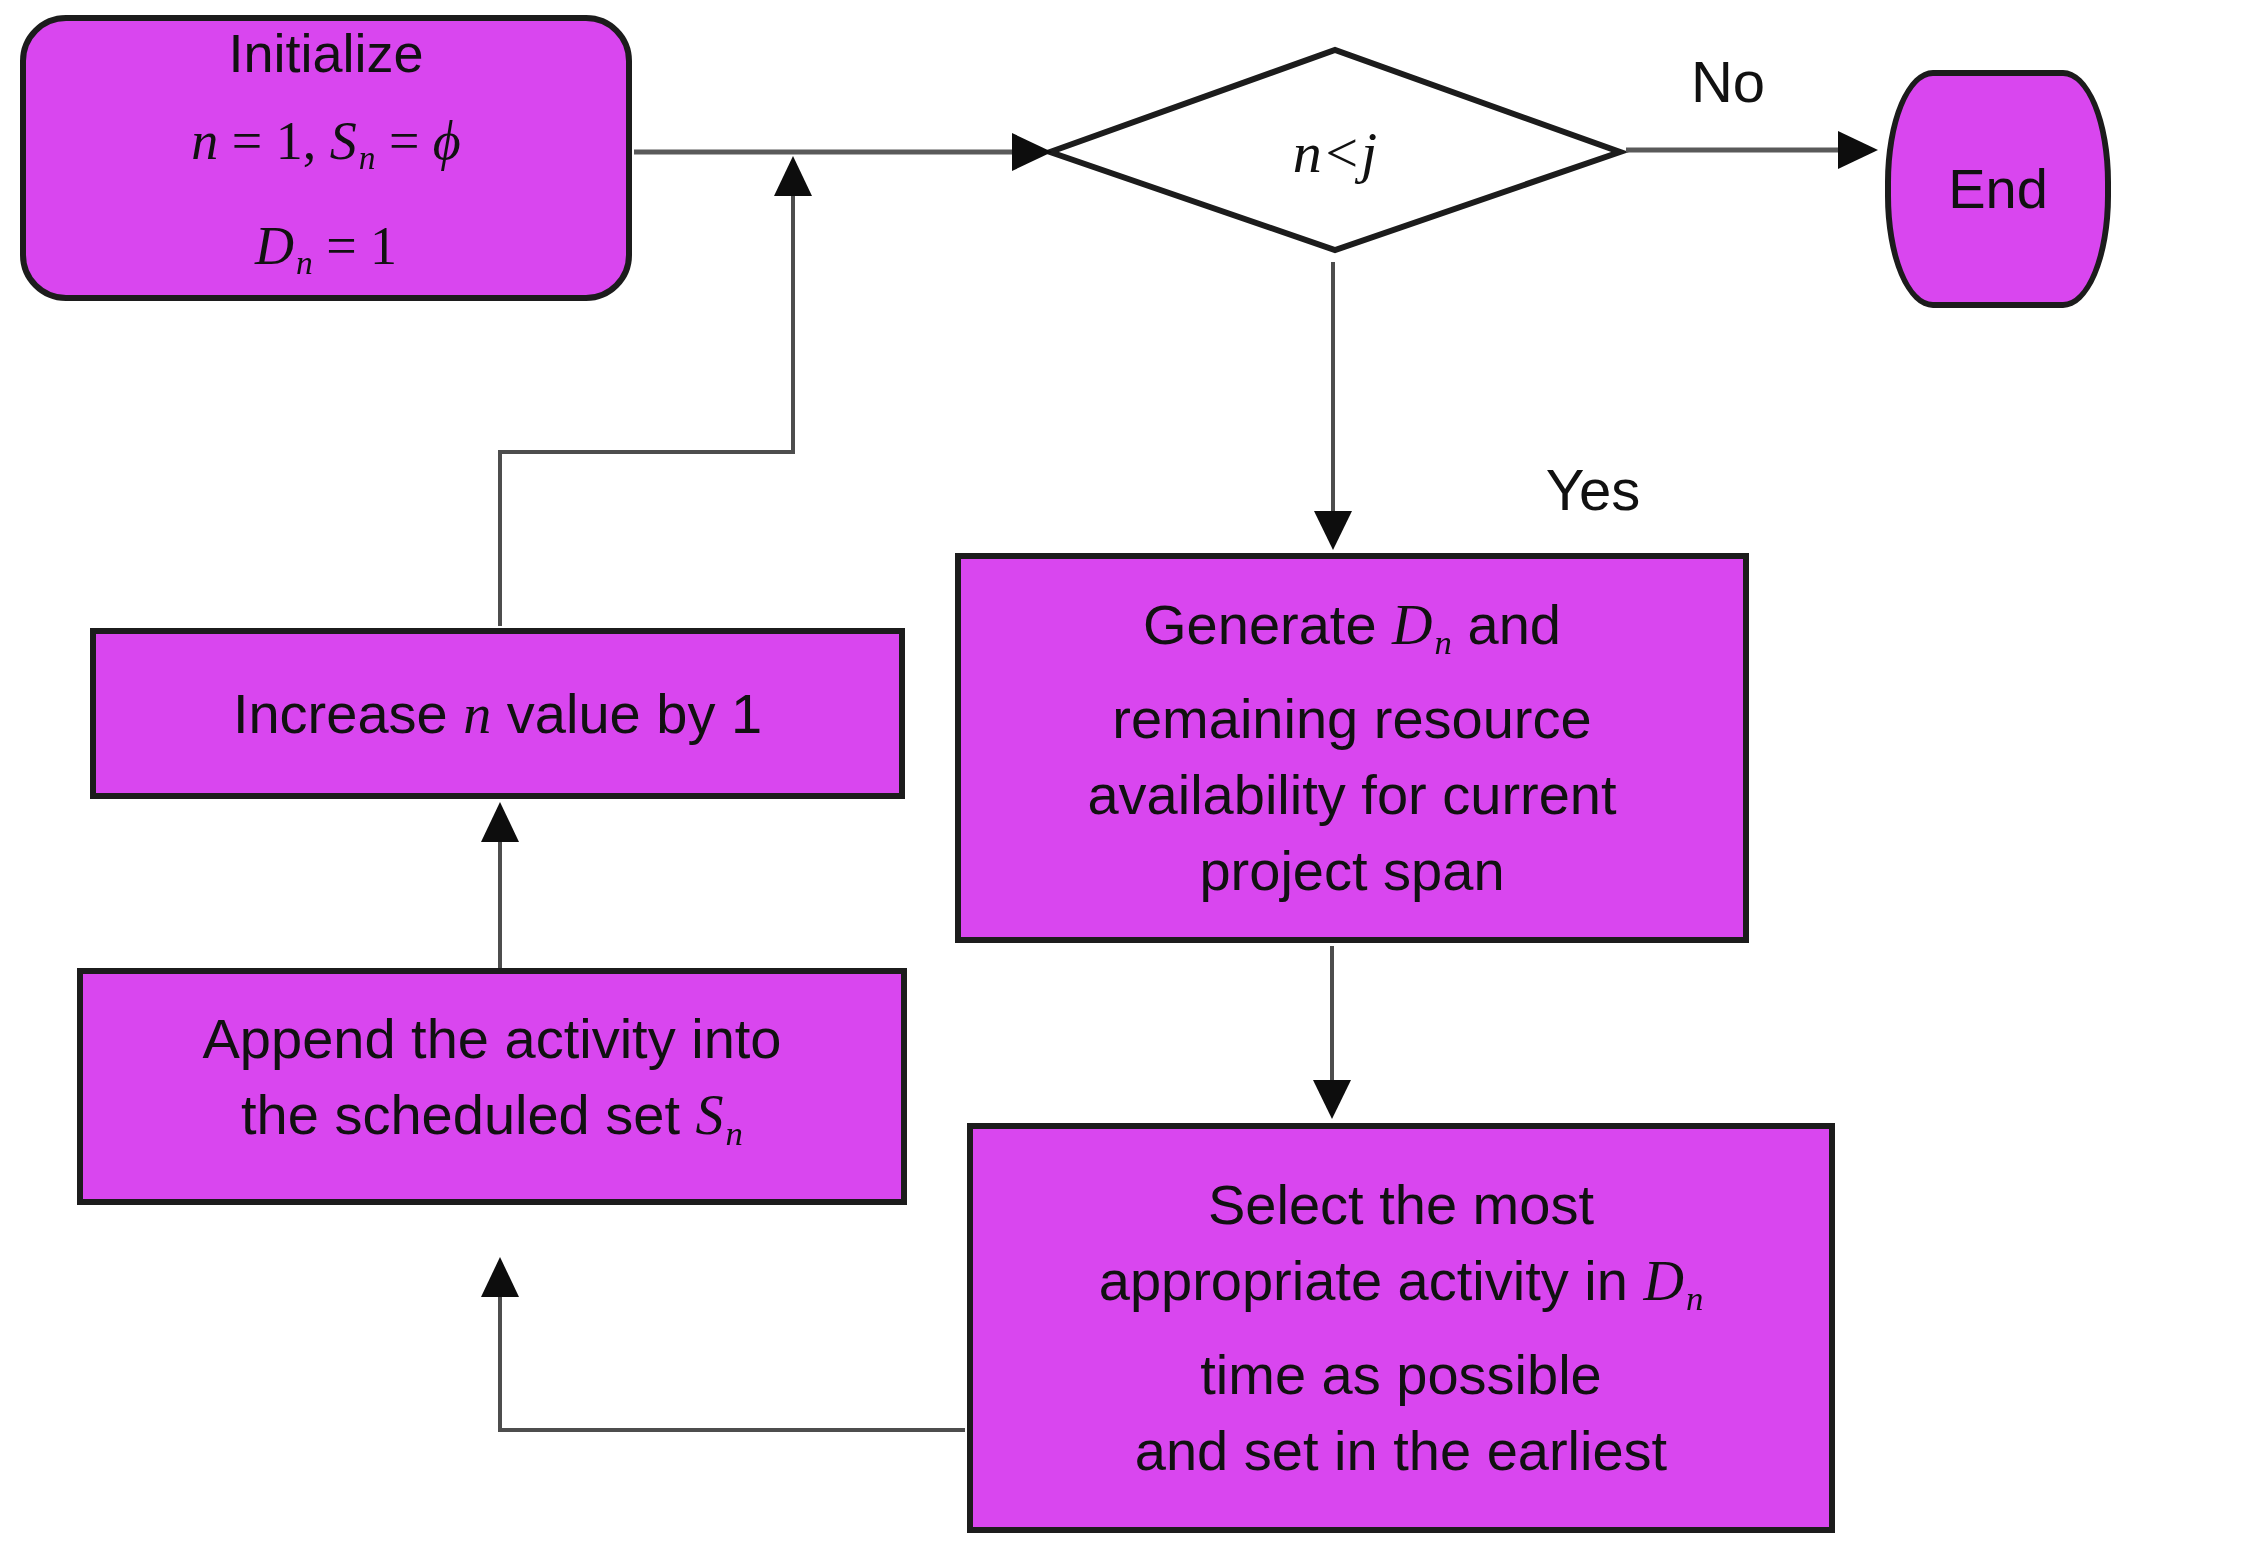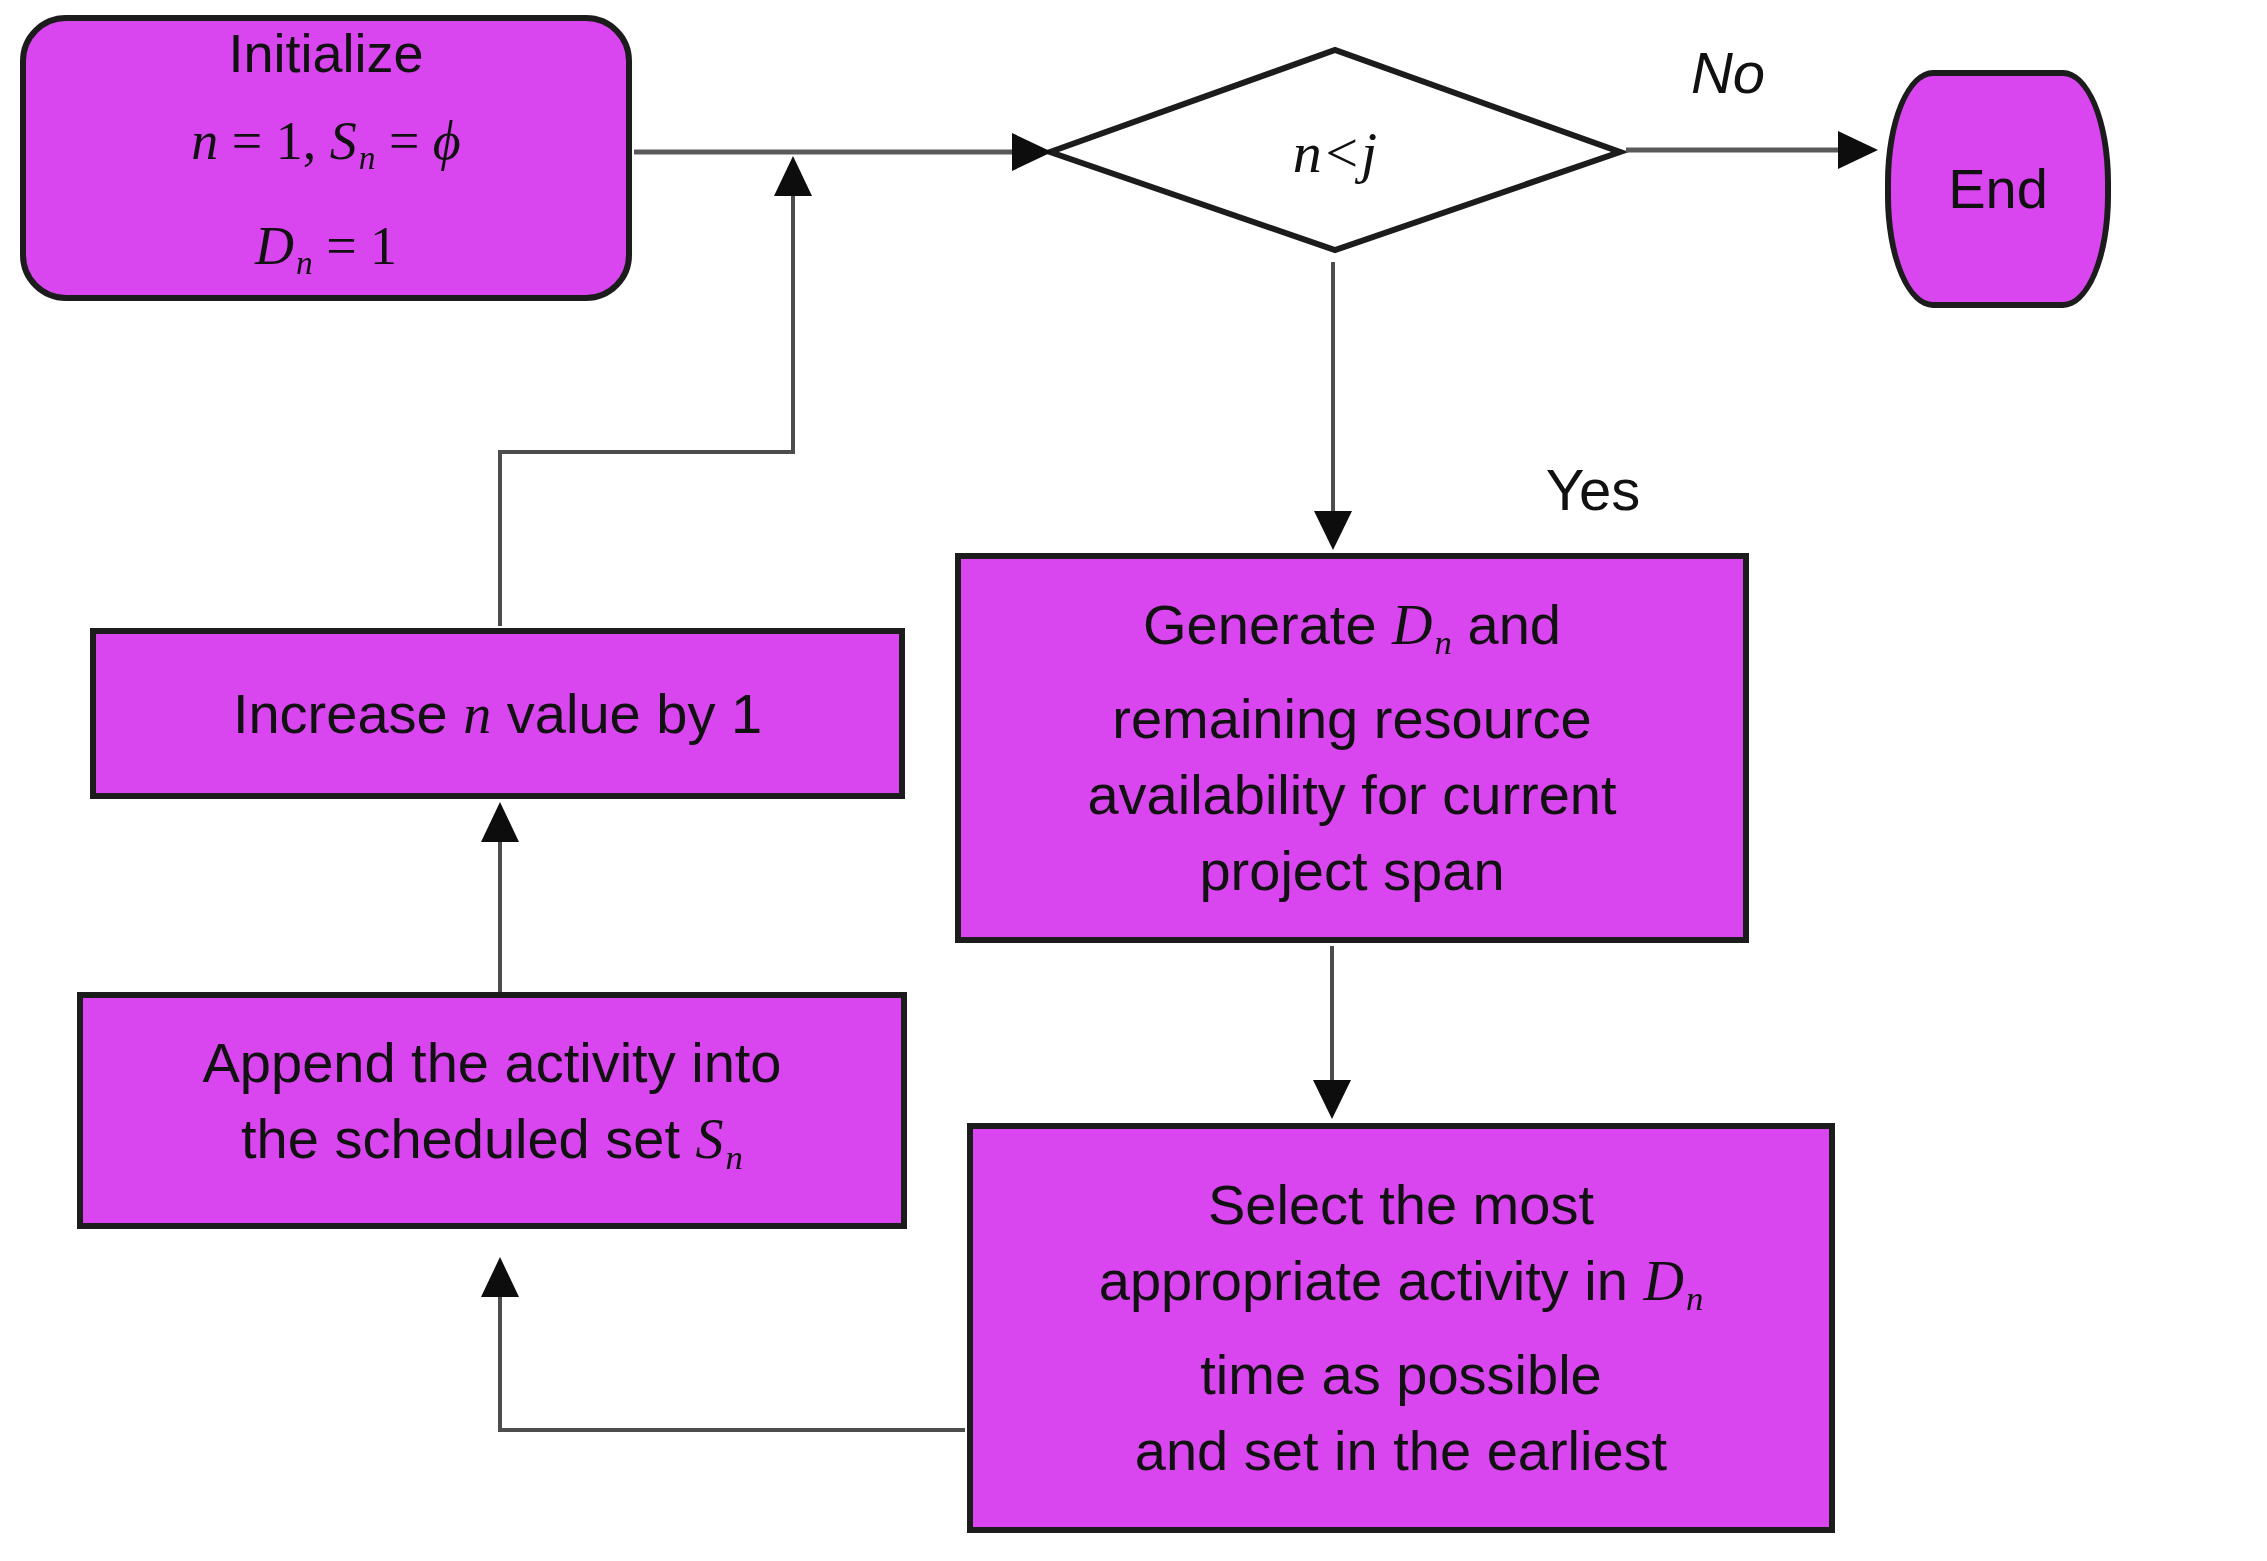--- a/index.html
+++ b/index.html
@@ -51,21 +51,21 @@
   }
   .node-generate {
     left: 955px; top: 553px;
     width: 794px; height: 390px;
   }
   .node-select {
     left: 967px; top: 1123px;
     width: 868px; height: 410px;
   }
   .node-append {
-    left: 77px; top: 992px;
+    left: 77px; top: 968px;
     width: 830px; height: 237px;
   }
   .node-increase {
     left: 90px; top: 628px;
     width: 815px; height: 171px;
   }
   .diamond-label {
     position: absolute;
     left: 1185px; top: 108px;
     width: 300px; height: 88px;
@@ -74,21 +74,21 @@
     justify-content: center;
     font-size: 58px;
   }
   .edge-label {
     position: absolute;
     width: 160px;
     text-align: center;
     font-size: 58px;
     font-weight: 400;
   }
-  .label-no  { left: 1648px; top: 39px; font-style: italic; }
+  .label-no  { left: 1648px; top: 48px; }
   .label-yes { left: 1513px; top: 432px; margin-top: 24px; }
   .mvar {
     font-family: "Liberation Serif", serif;
     font-style: italic;
   }
   .msub {
     font-family: "Liberation Serif", serif;
     font-style: italic;
     font-size: 0.62em;
     vertical-align: -0.3em;

